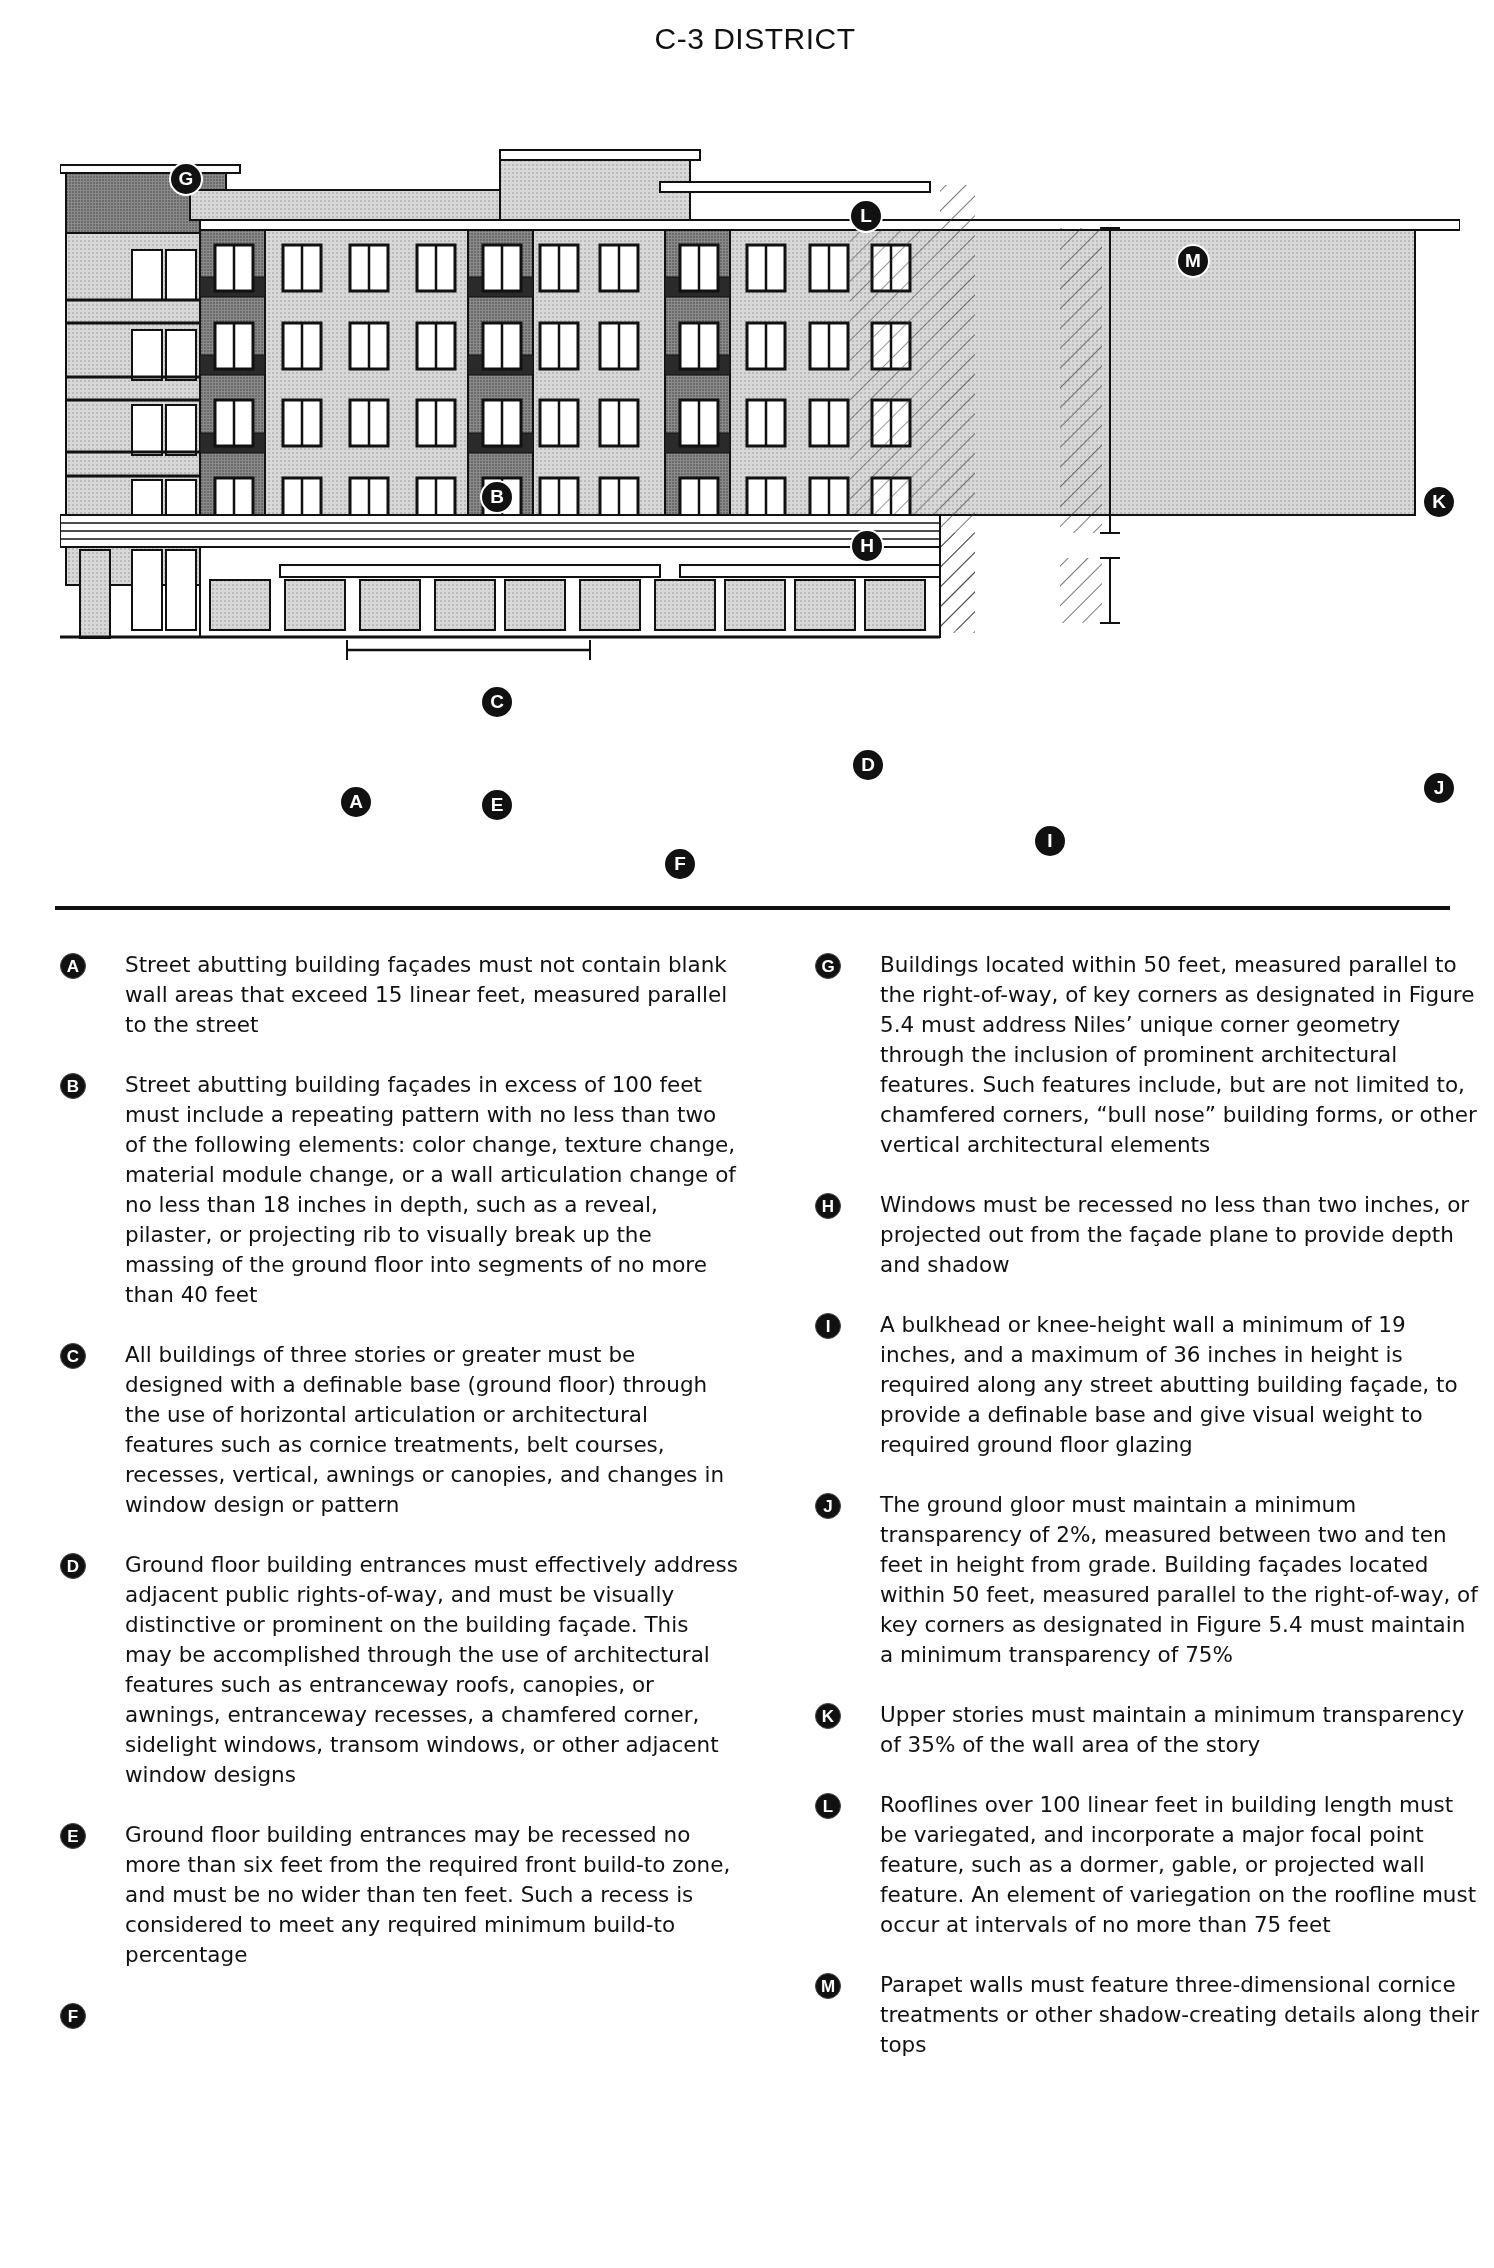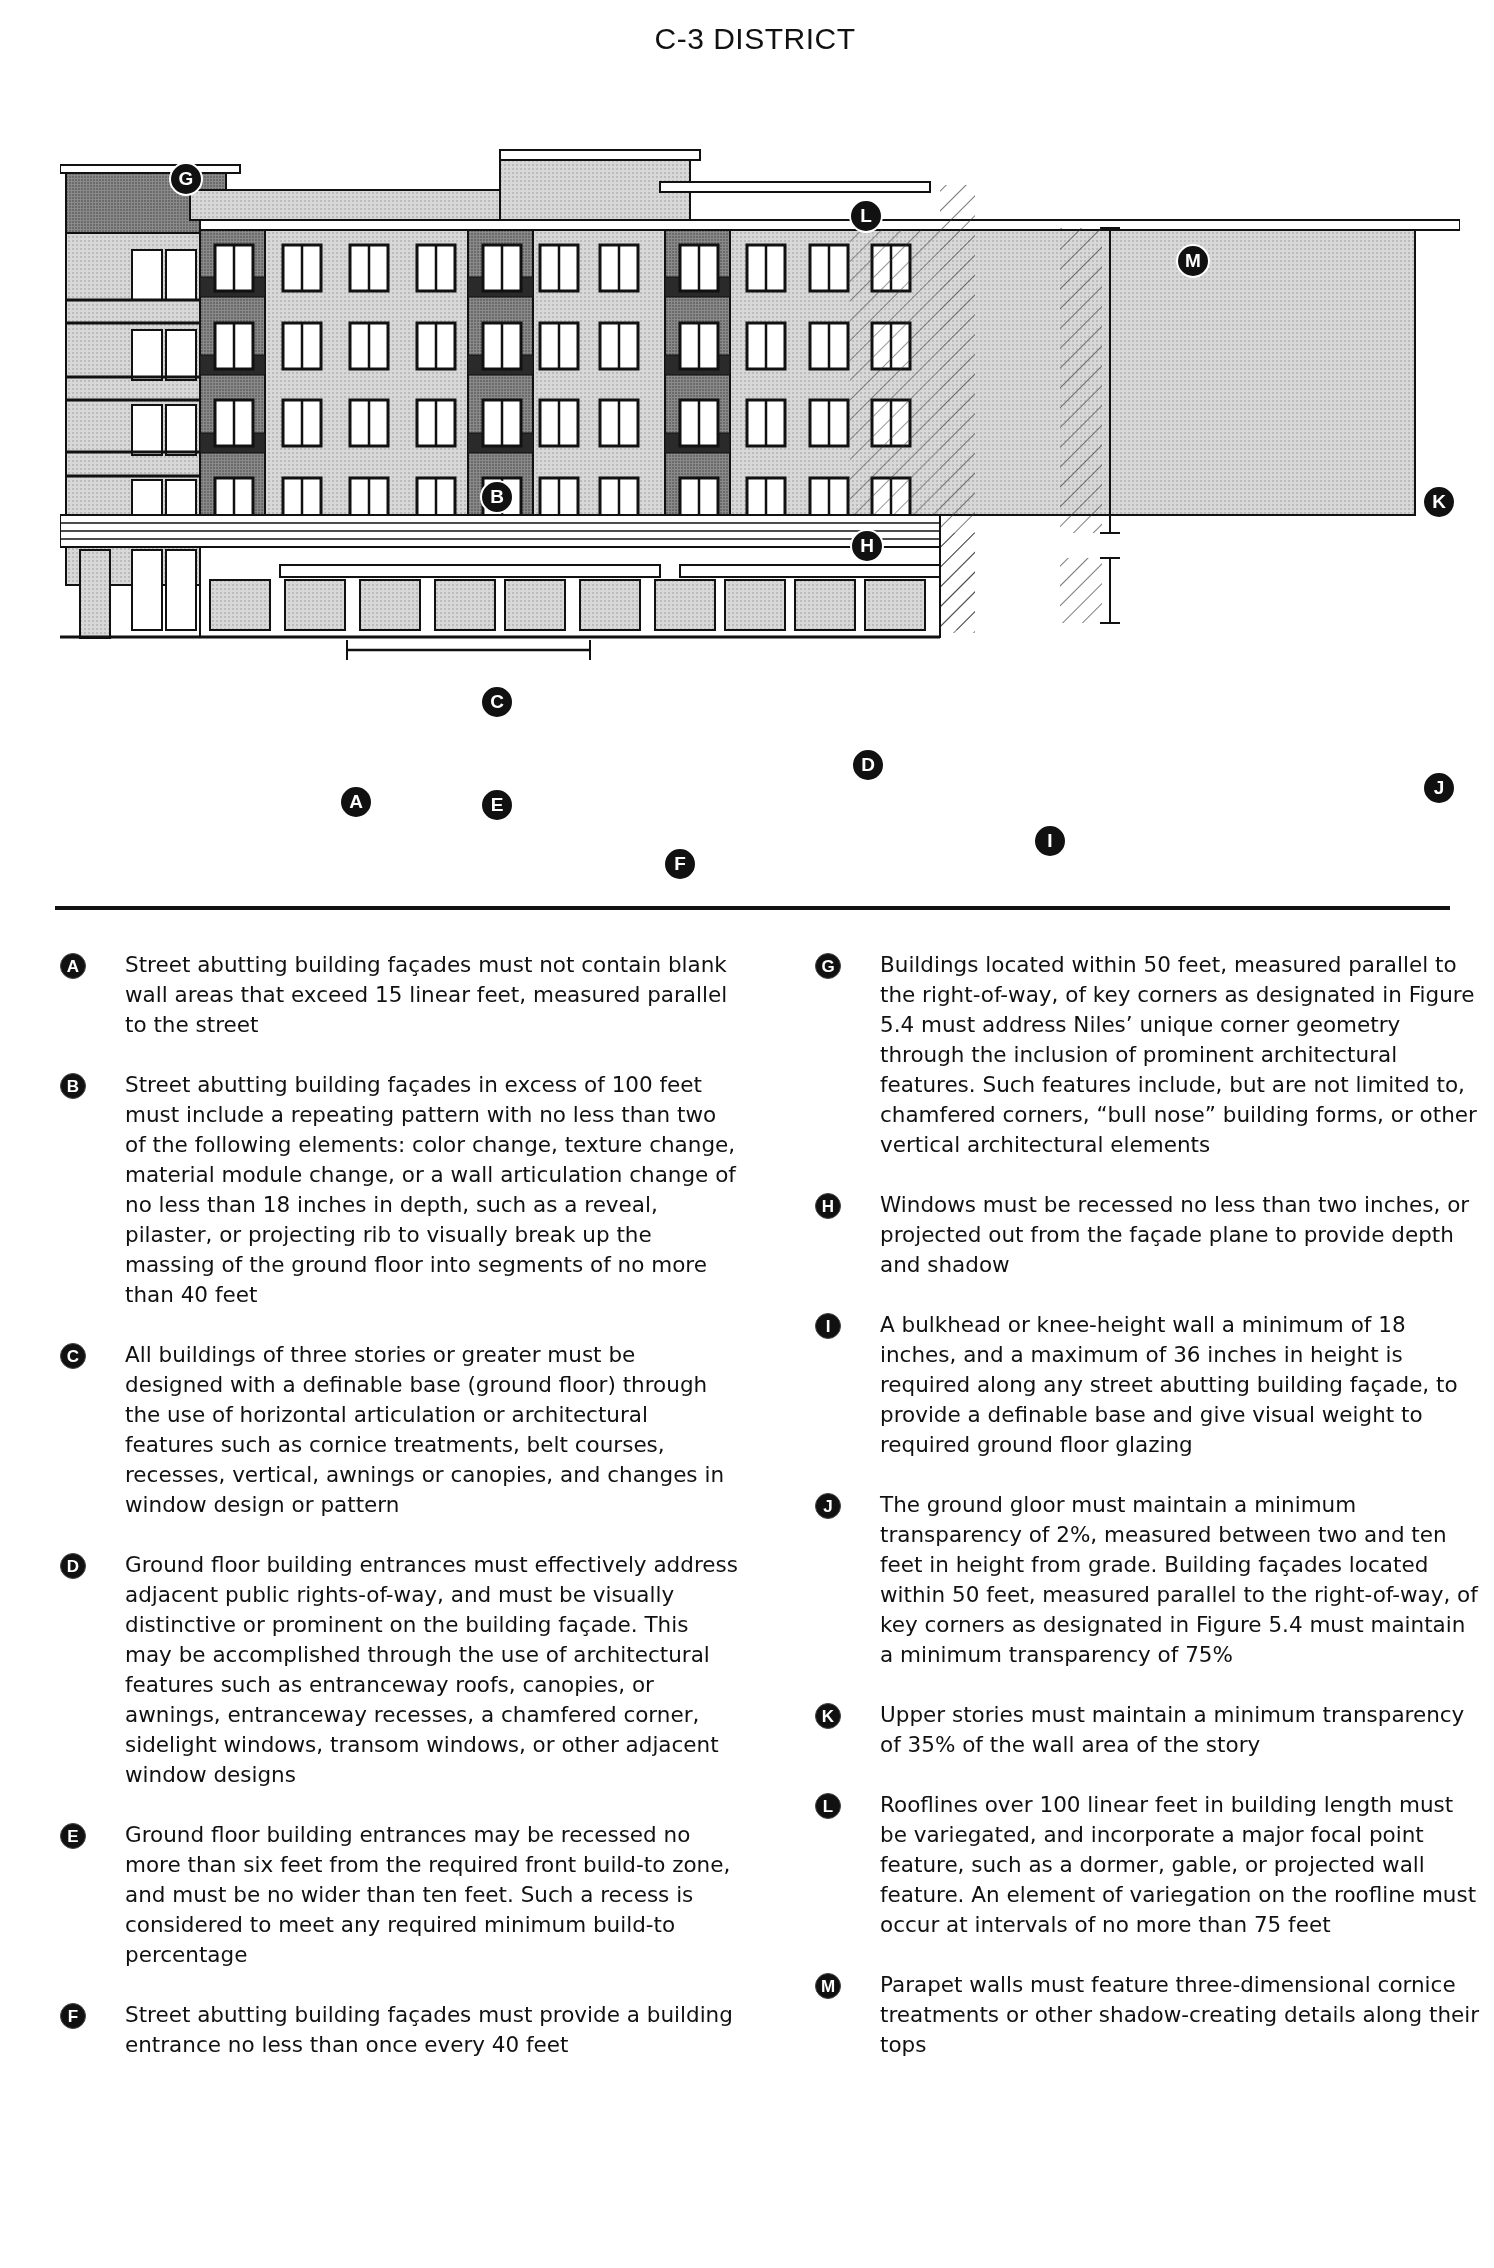--- a/index.html
+++ b/index.html
@@ -198,24 +198,24 @@
 <div class="callout" style="left:1193px;top:261px;">M</div>
 
 <div class="divider"></div>
 
 <div class="col left">
   <div class="item"><span class="badge">A</span><span>Street abutting building façades must not contain blank wall areas that exceed 15 linear feet, measured parallel to the street</span></div>
   <div class="item"><span class="badge">B</span><span>Street abutting building façades in excess of 100 feet must include a repeating pattern with no less than two of the following elements: color change, texture change, material module change, or a wall articulation change of no less than 18 inches in depth, such as a reveal, pilaster, or projecting rib to visually break up the massing of the ground floor into segments of no more than 40 feet</span></div>
   <div class="item"><span class="badge">C</span><span>All buildings of three stories or greater must be designed with a definable base (ground floor) through the use of horizontal articulation or architectural features such as cornice treatments, belt courses, recesses, vertical, awnings or canopies, and changes in window design or pattern</span></div>
   <div class="item"><span class="badge">D</span><span>Ground floor building entrances must effectively address adjacent public rights-of-way, and must be visually distinctive or prominent on the building façade. This may be accomplished through the use of architectural features such as entranceway roofs, canopies, or awnings, entranceway recesses, a chamfered corner, sidelight windows, transom windows, or other adjacent window designs</span></div>
   <div class="item"><span class="badge">E</span><span>Ground floor building entrances may be recessed no more than six feet from the required front build-to zone, and must be no wider than ten feet. Such a recess is considered to meet any required minimum build-to percentage</span></div>
-  <div class="item"><span class="badge">F</span><span>Street abutting building façades must provide a building entrance no less than once every 40 feet</span></div>
+  <div class="item"><span class="badge">F</span></div>
 </div>
 
 <div class="col right">
   <div class="item"><span class="badge">G</span><span>Buildings located within 50 feet, measured parallel to the right-of-way, of key corners as designated in Figure 5.4 must address Niles’ unique corner geometry through the inclusion of prominent architectural features. Such features include, but are not limited to, chamfered corners, “bull nose” building forms, or other vertical architectural elements</span></div>
   <div class="item"><span class="badge">H</span><span>Windows must be recessed no less than two inches, or projected out from the façade plane to provide depth and shadow</span></div>
-  <div class="item"><span class="badge">I</span><span>A bulkhead or knee-height wall a minimum of 18 inches, and a maximum of 36 inches in height is required along any street abutting building façade, to provide a definable base and give visual weight to required ground floor glazing</span></div>
+  <div class="item"><span class="badge">I</span><span>A bulkhead or knee-height wall a minimum of 19 inches, and a maximum of 36 inches in height is required along any street abutting building façade, to provide a definable base and give visual weight to required ground floor glazing</span></div>
   <div class="item"><span class="badge">J</span><span>The ground gloor must maintain a minimum transparency of 2%, measured between two and ten feet in height from grade. Building façades located within 50 feet, measured parallel to the right-of-way, of key corners as designated in Figure 5.4 must maintain a minimum transparency of 75%</span></div>
   <div class="item"><span class="badge">K</span><span>Upper stories must maintain a minimum transparency of 35% of the wall area of the story</span></div>
   <div class="item"><span class="badge">L</span><span>Rooflines over 100 linear feet in building length must be variegated, and incorporate a major focal point feature, such as a dormer, gable, or projected wall feature. An element of variegation on the roofline must occur at intervals of no more than 75 feet</span></div>
   <div class="item"><span class="badge">M</span><span>Parapet walls must feature three-dimensional cornice treatments or other shadow-creating details along their tops</span></div>
 </div>
 
 </body></html>

